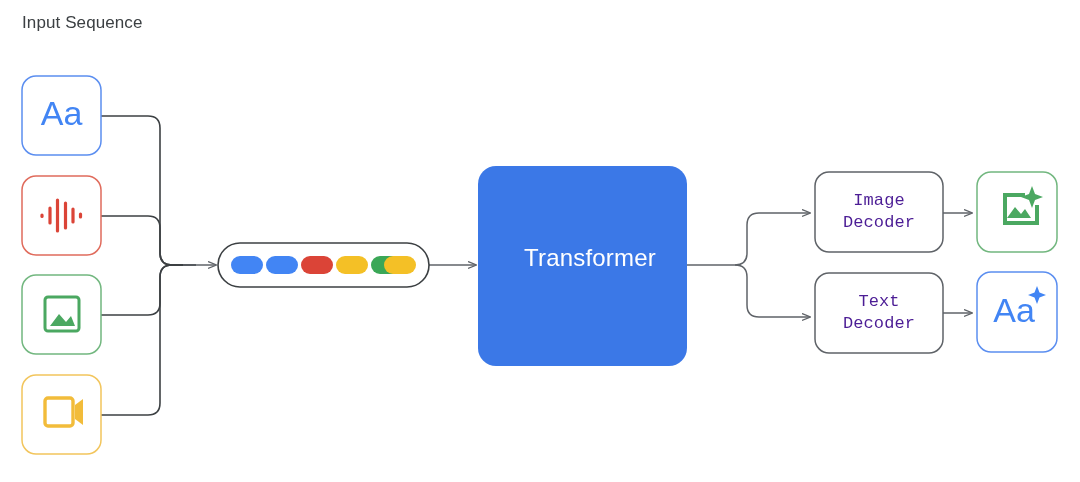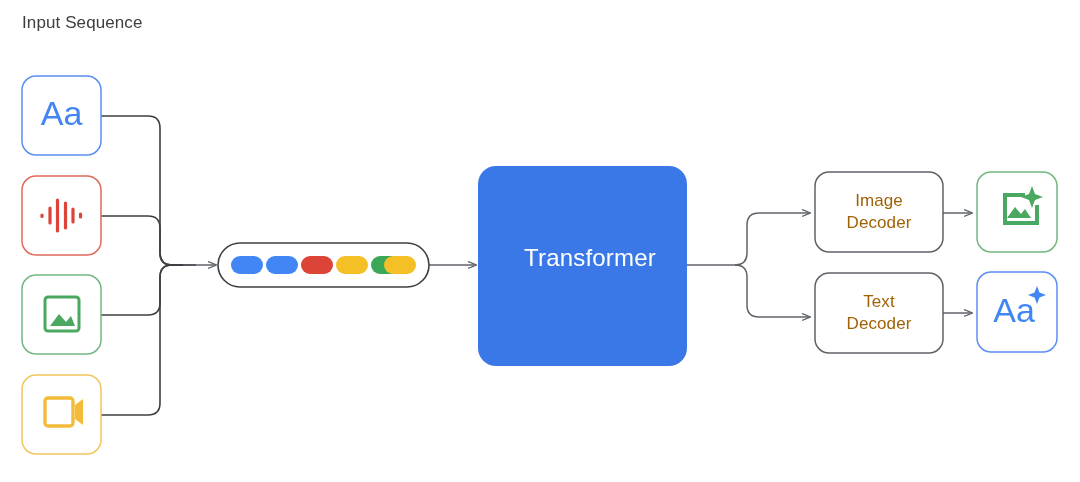--- a/index.html
+++ b/index.html
@@ -3,22 +3,22 @@
 <meta charset="utf-8">
 <style>
   html,body{margin:0;padding:0;background:#ffffff;}
   body{width:1080px;height:482px;overflow:hidden;
        font-family:"Liberation Sans","DejaVu Sans",sans-serif;}
   #stage{position:relative;width:1080px;height:482px;background:#fff;}
   svg.layer{position:absolute;left:0;top:0;width:1080px;height:482px;}
   .hit{position:absolute;}
   .lbl{position:absolute;color:#3c4043;font-size:17px;line-height:21px;
        letter-spacing:.1px;white-space:pre;}
-  .boxtext{position:absolute;width:100%;text-align:center;color:#a16207;
-           font-size:17px;line-height:21px;letter-spacing:.1px;}
+  .boxtext{position:absolute;width:100%;text-align:center;color:#4c1d95;
+           font-size:17px;line-height:21px;letter-spacing:.1px;font-family:Liberation Mono, monospace;}
   .tf-text{position:absolute;width:100%;text-align:center;color:#ffffff;
            font-size:24px;letter-spacing:.2px;}
 </style>
 </head>
 <body>
 
 <div id="stage">
 
   <svg class="layer" viewBox="0 0 1080 482">
     <defs>

